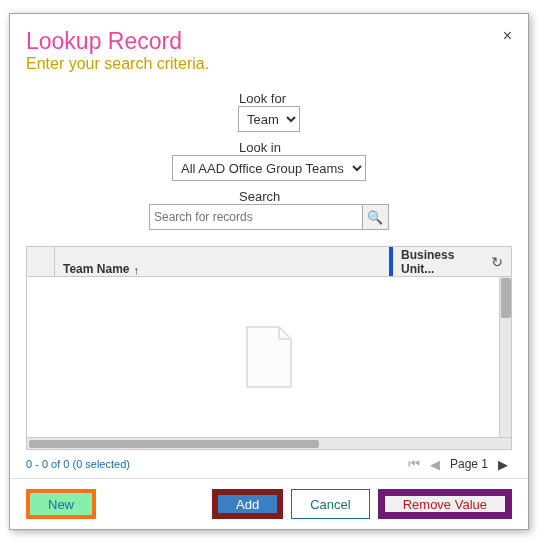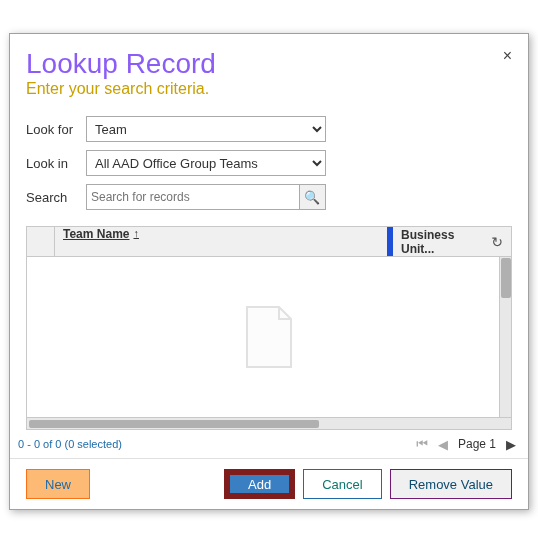--- a/index.html
+++ b/index.html
@@ -21,22 +21,22 @@
       display: flex;
       flex-direction: column;
     }
     .dialog-header {
       background: #fff;
       padding: 14px 16px 8px 16px;
       border-bottom: none;
       position: relative;
     }
     .dialog-title {
-      color: #8b5cf6;
-      font-size: 28px;
+      color: #ec4899;
+      font-size: 23px;
       font-weight: 300;
       margin-bottom: 0;
     }
     .dialog-subtitle {
       color: #c8a000;
       font-size: 16px;
     }
     .close-btn {
       position: absolute;
       top: 12px;
@@ -49,20 +49,21 @@
       line-height: 1;
       padding: 2px 4px;
     }
     .form-area {
       padding: 10px 16px 8px 16px;
     }
     .form-row {
       display: flex;
       align-items: center;
       margin-bottom: 8px;
+      flex-direction: column;
     }
     .form-label {
       width: 60px;
       color: #333;
       font-size: 13px;
       flex-shrink: 0;
     }
     .form-control-wrapper {
       flex: 1;
       max-width: 240px;
@@ -136,26 +137,25 @@
       justify-content: center;
       border-right: 1px solid #c8c8c8;
       height: 100%;
     }
     .col-team-name {
       flex: 1;
       padding: 0 8px;
       font-size: 12px;
       color: #333;
       font-weight: 600;
-      border-right: 6px solid #1d4ed8;
+      border-right: 4px solid #1d4ed8;
       height: 100%;
       display: flex;
-      align-items: flex-start;
-      cursor: pointer;
-      text-decoration: underline;
+      align-items: flex-end;
+      cursor: pointer;
     }
     .sort-arrow {
       margin-left: 4px;
       font-size: 11px;
     }
     .col-business-unit {
       width: 90px;
       padding: 0 8px;
       font-size: 12px;
       color: #333;
@@ -209,21 +209,21 @@
       height: 8px;
       width: 60%;
       margin-left: 2px;
       background: #b0b0b0;
       border-radius: 2px;
     }
     .grid-footer {
       display: flex;
       align-items: center;
       justify-content: space-between;
-      padding: 4px 8px;
+      padding: 4px 16px;
       font-size: 11px;
     }
     .record-count {
       color: #1e6ba9;
       font-size: 11px;
     }
     .pagination {
       display: flex;
       align-items: center;
       gap: 2px;
@@ -250,38 +250,38 @@
       gap: 8px;
     }
     .btn {
       height: 30px;
       padding: 0 18px;
       font-size: 13px;
       cursor: pointer;
       border-radius: 0;
     }
     .btn-outline {
-      background: #fdba74;
-      border: 1px solid #f97316;
+      background: #86efac;
+      border: 4px solid #f97316;
       color: #1e6ba9;
     }
     .btn-primary {
       background: #3a7fc1;
       border: 6px solid #7f1d1d;
       color: #fff;
     }
     .btn-cancel {
       background: #fff;
       border: 1px solid #1e6ba9;
       color: #0f766e;
     }
     .btn-remove {
       background: #f0f0f0;
-      border: 1px solid #701a75;
-      color: #0c4a6e;
+      border: 7px solid #701a75;
+      color: #b91c1c;
     }
     .spacer { flex: 1; }
     .vertical-scrollbar {
       position: absolute;
       right: 0;
       top: 0;
       bottom: 0;
       width: 12px;
       background: #e8e8e8;
       border-left: 1px solid #c8c8c8;

